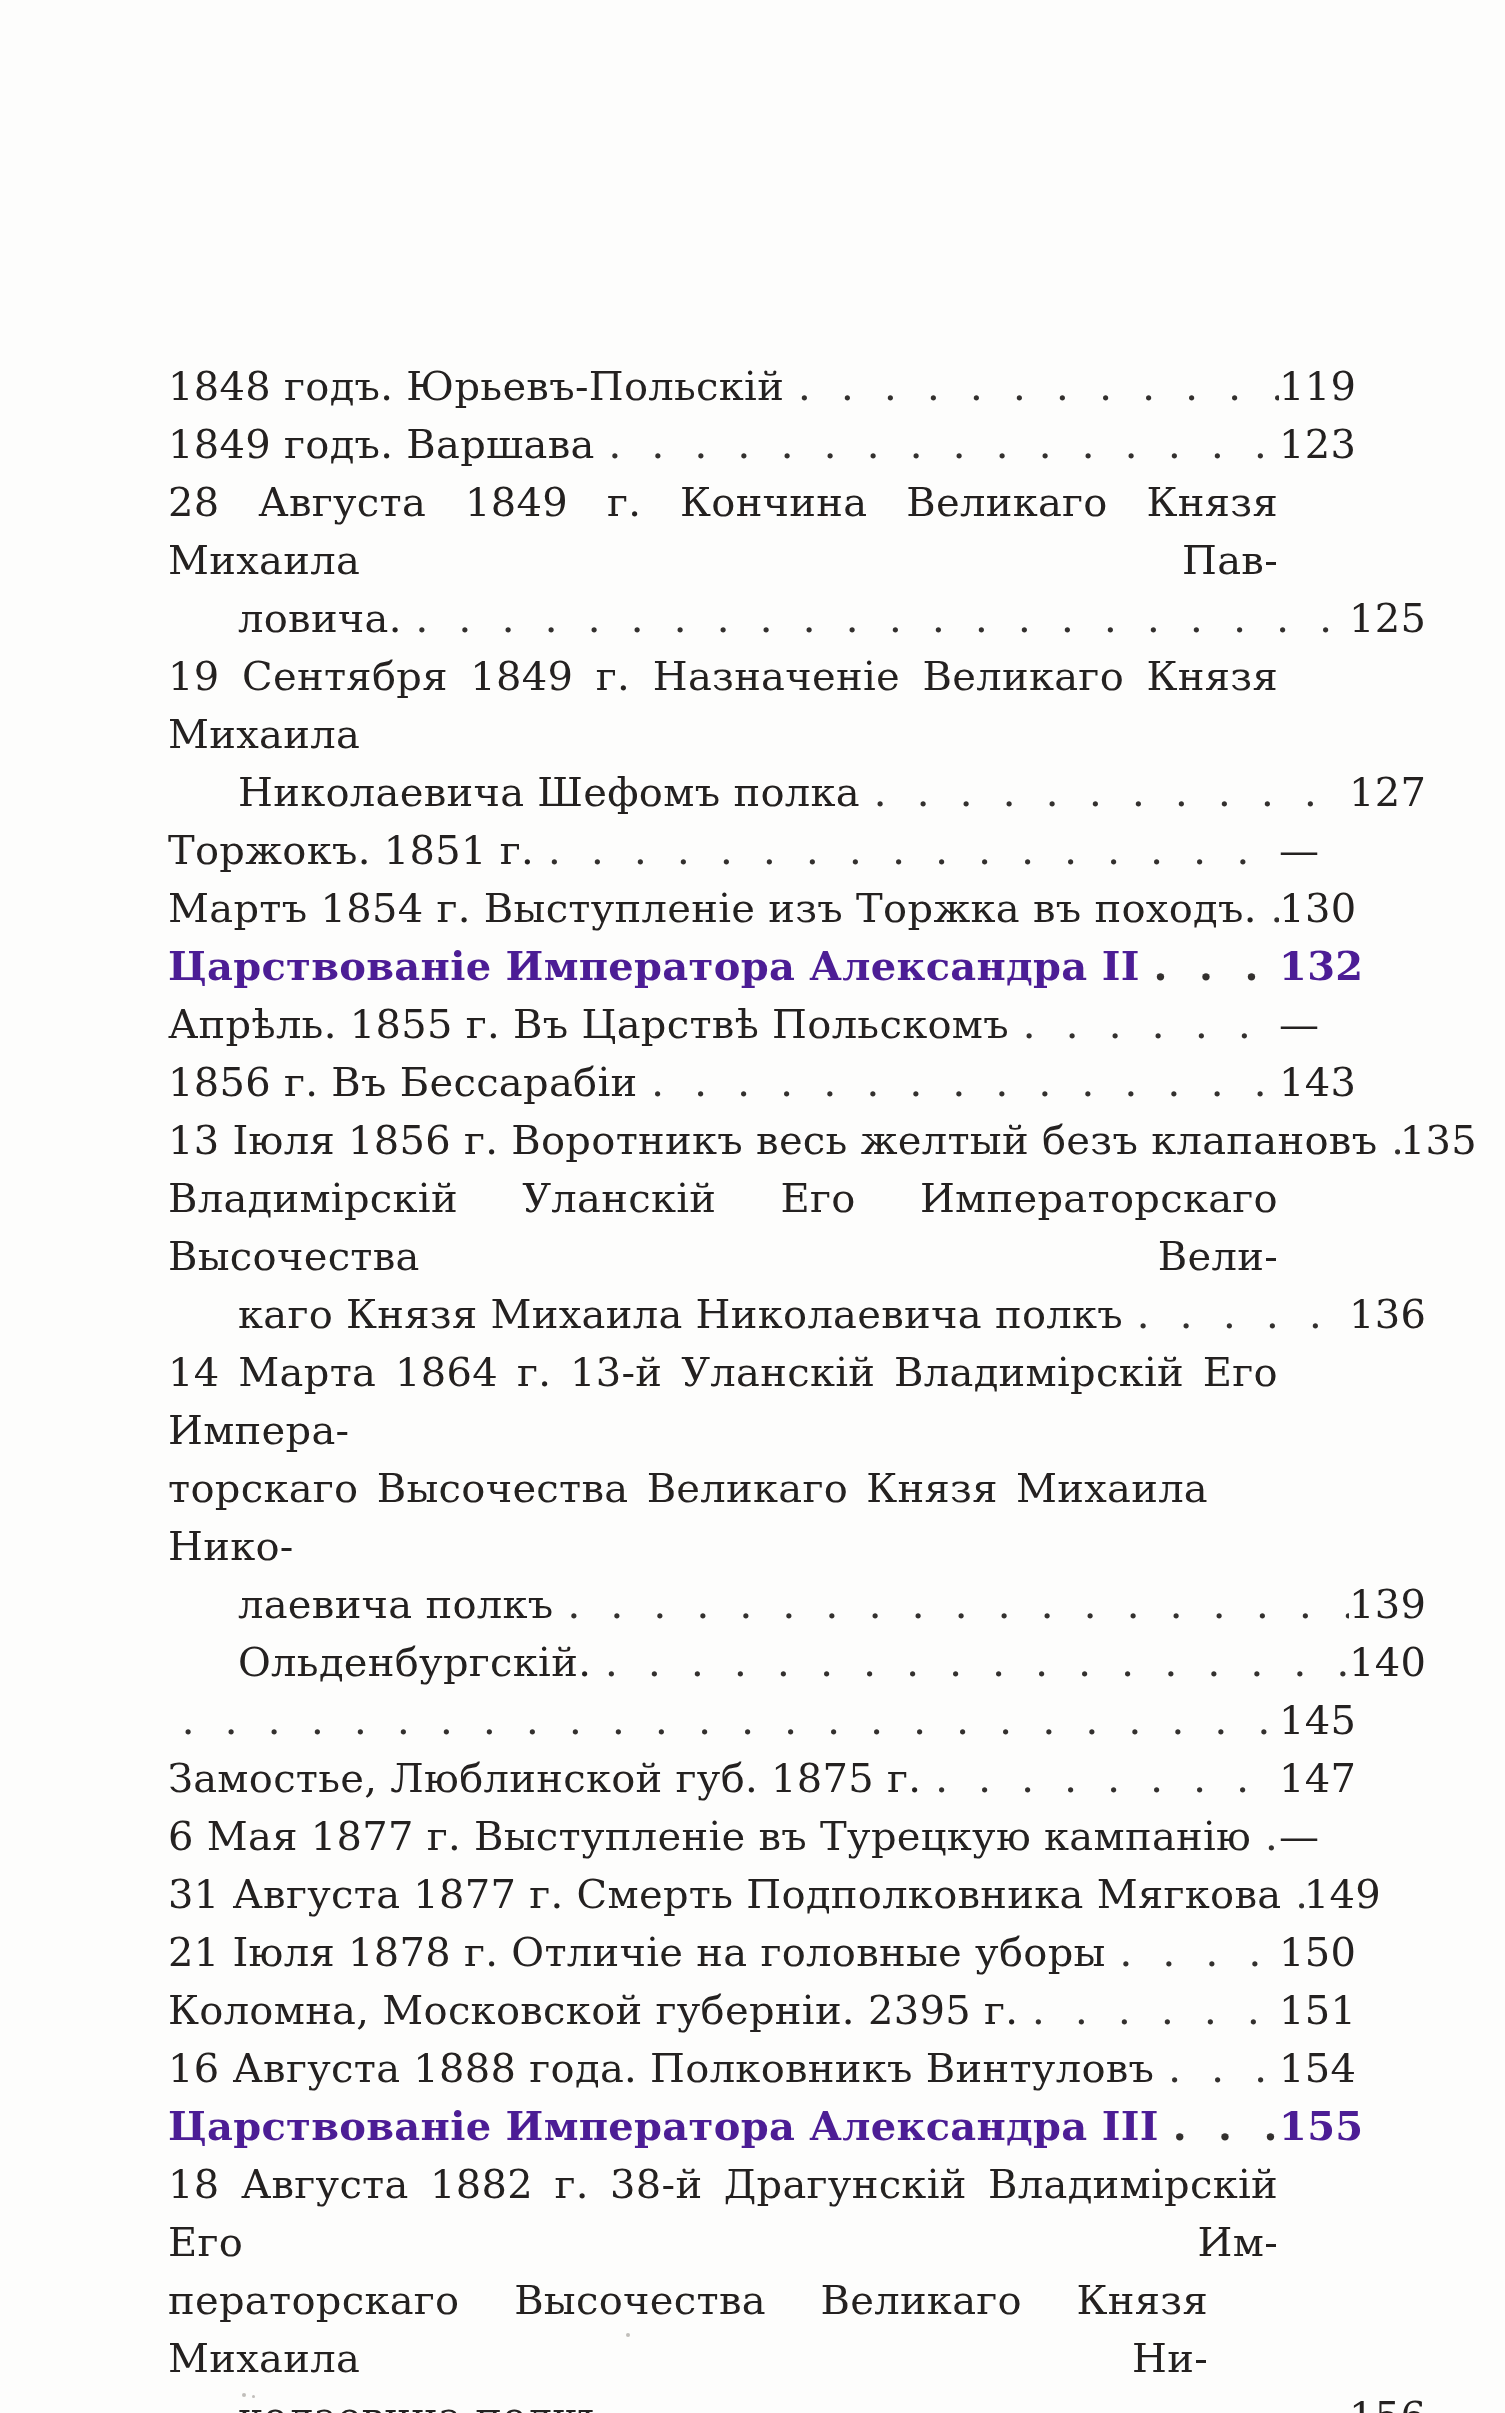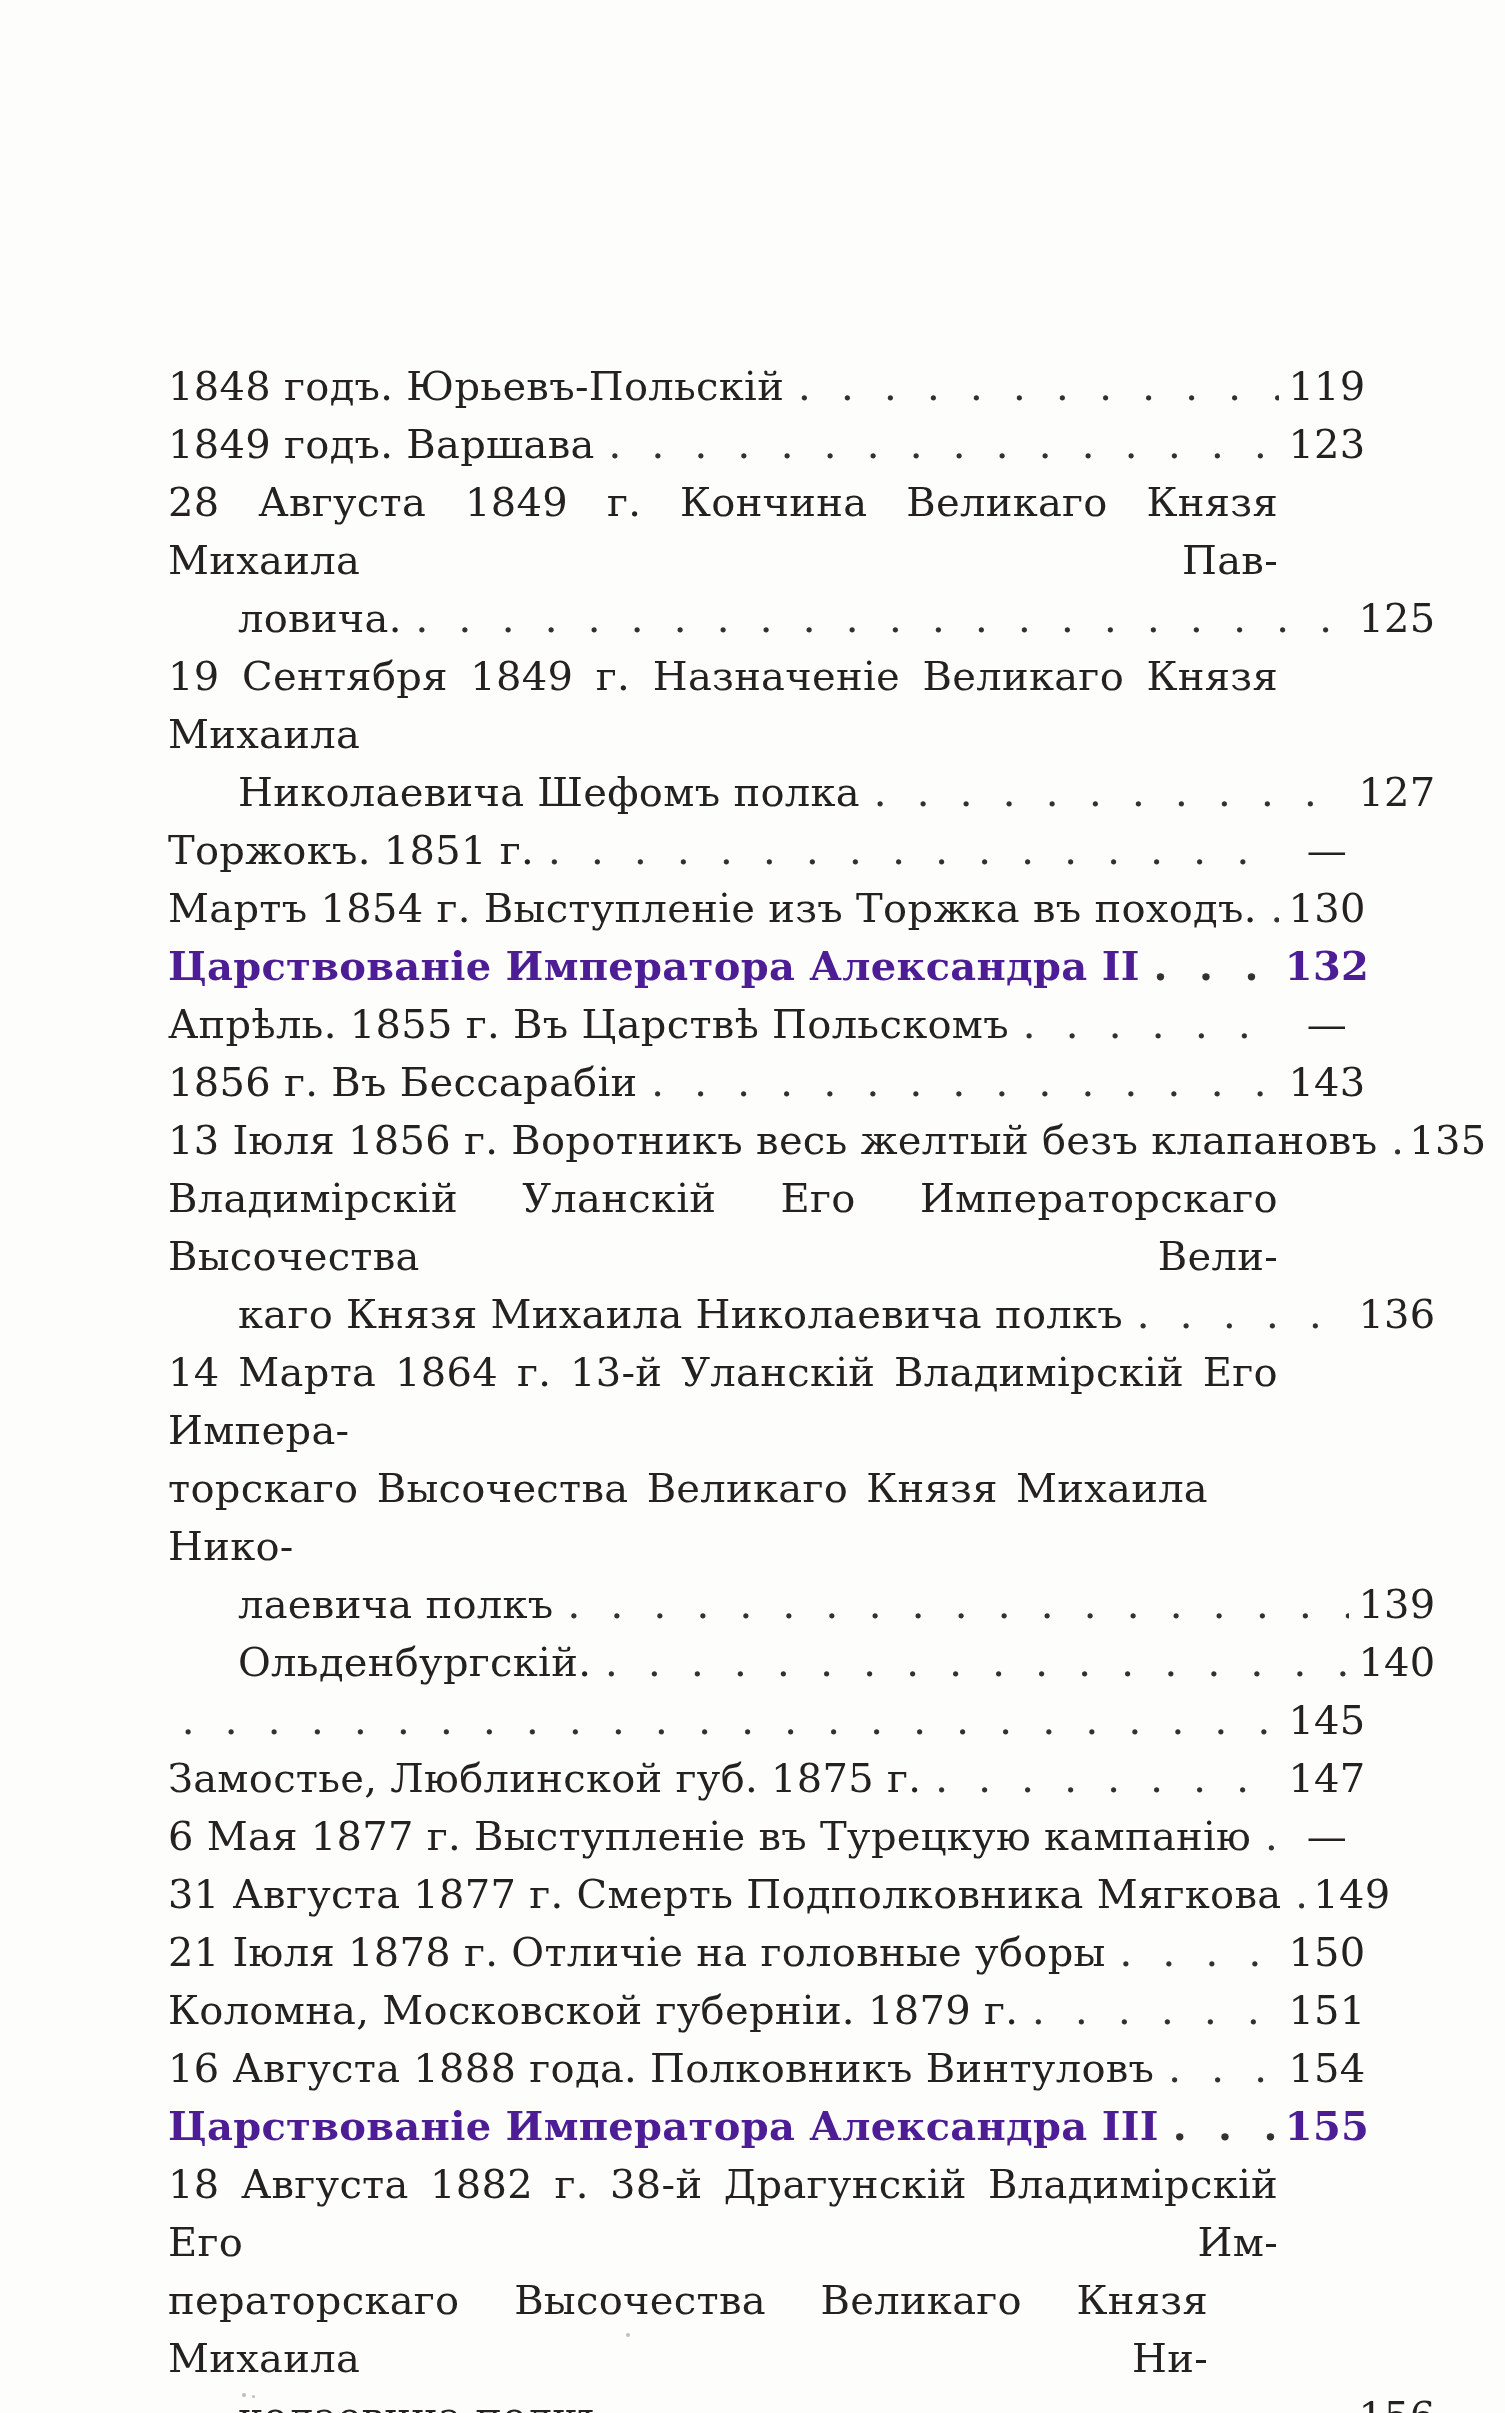--- a/index.html
+++ b/index.html
@@ -51,21 +51,21 @@
     min-width: 0;
     overflow: hidden;
     white-space: nowrap;
     letter-spacing: 0.22em;
     padding: 0 8.6px 0 13.8px;
     color: #33302e;
   }
   .line.final .pg {
     flex: 0 0 auto;
     width: 96px;
-    text-align: center;
+    text-align: left;
     white-space: nowrap;
   }
   
   .line.wrap {
     width: 1110px;
     text-align: justify;
     text-align-last: justify;
     white-space: normal;
   }
   
@@ -223,21 +223,21 @@
       </div>
       <div class="entry">
         <div class="line final">
           <span class="txt">21 Іюля 1878 г. Отличіе на головные уборы</span>
           <span class="leader">. . . . . . . . . . . . . . . . . . . . . . . . . . . . . . . . . . . . . . . . . . . . . . . . . . . . . . . . . . . . . . . . . . . . . . . . . . . . . . . . . . . . . . . . . . </span>
           <span class="pg">150</span>
         </div>
       </div>
       <div class="entry">
         <div class="line final">
-          <span class="txt">Коломна, Московской губерніи. 1879 г.</span>
+          <span class="txt">Коломна, Московской губерніи. 2395 г.</span>
           <span class="leader">. . . . . . . . . . . . . . . . . . . . . . . . . . . . . . . . . . . . . . . . . . . . . . . . . . . . . . . . . . . . . . . . . . . . . . . . . . . . . . . . . . . . . . . . . . </span>
           <span class="pg">151</span>
         </div>
       </div>
       <div class="entry">
         <div class="line final">
           <span class="txt">16 Августа 1888 года. Полковникъ Винтуловъ</span>
           <span class="leader">. . . . . . . . . . . . . . . . . . . . . . . . . . . . . . . . . . . . . . . . . . . . . . . . . . . . . . . . . . . . . . . . . . . . . . . . . . . . . . . . . . . . . . . . . . </span>
           <span class="pg">154</span>
         </div>

